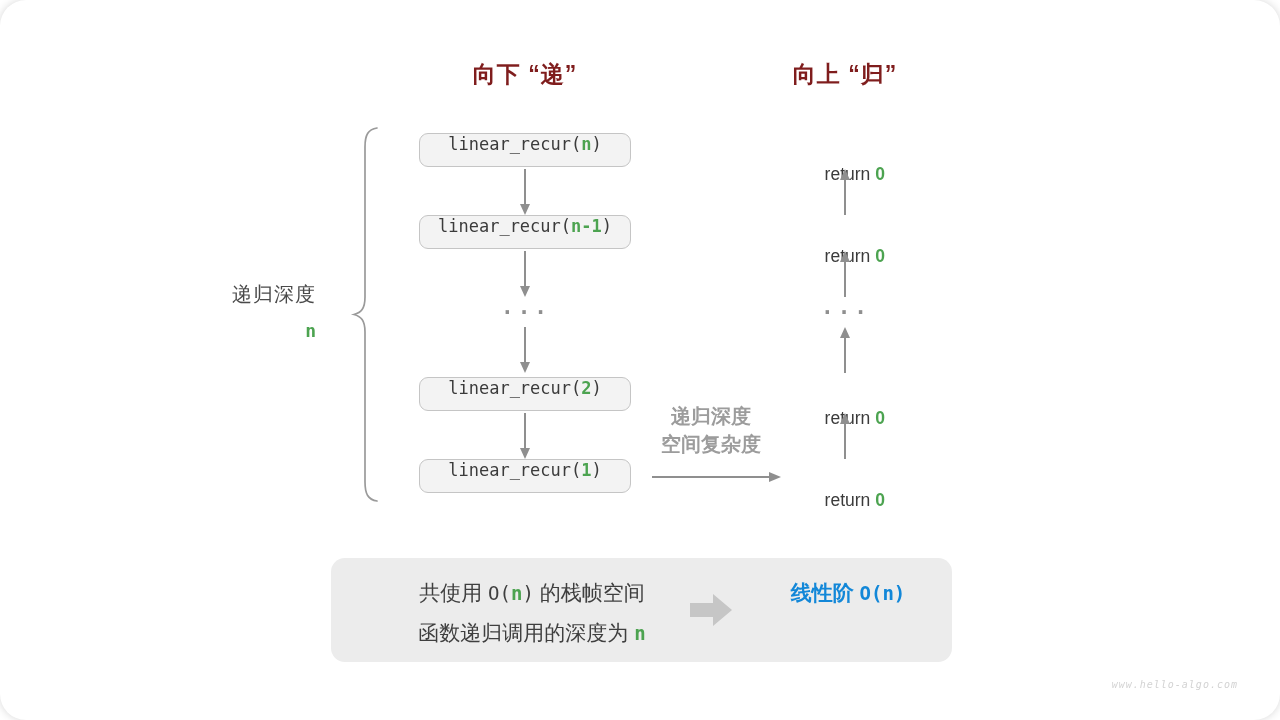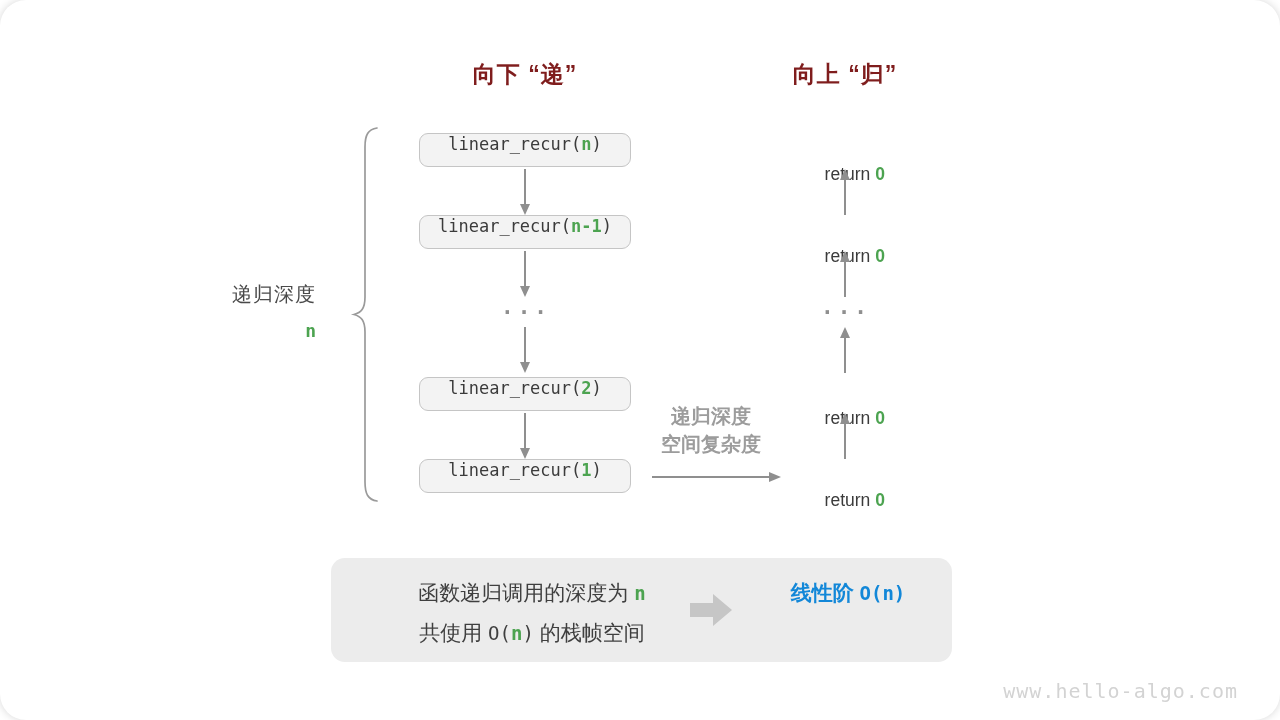--- a/index.html
+++ b/index.html
@@ -68,21 +68,21 @@
     font-family: "DejaVu Sans Mono", "Liberation Mono", monospace;
     font-size: 19px;
   }
   .summary-left span, .summary-right span { white-space: pre; }
   .summary-right { text-align: center; line-height: 39px; white-space: nowrap; }
   .summary-right .title { font-size: 22px; font-weight: bold; color: #383838; }
   .summary-right .blue  { font-size: 21px; font-weight: bold; color: #1287d8; }
 
   .watermark {
     font-family: "DejaVu Sans Mono", "Liberation Mono", monospace;
-    font-size: 20px; color: #d3d3d3; letter-spacing: 1px;
+    font-size: 10px; color: #d3d3d3; letter-spacing: 1px; font-style: italic;
   }
 
   svg { display: block; }
 </style>
 </head>
 <body>
 
 <div class="card">
 
   <div class="abs cx col-header" style="left:525px; top:59px;">向下 “递”</div>
@@ -168,24 +168,24 @@
 
   <svg class="abs" style="left:652px; top:470px;" width="130" height="14">
     <line x1="0" y1="7" x2="118" y2="7" stroke="#8f8f8f" stroke-width="2"></line>
       <polygon points="117,2 117,12 129,7" fill="#8f8f8f"></polygon>
   </svg>
 
   <div class="abs summary-box"></div>
 
   <div class="abs cx summary-left" style="left:532px; top:573px;">
     <div>
-      <span>函数递归调用的深度为 </span><span class="green mono">n</span>
+      <span>共使用 </span><span class="mono">O(</span><span class="green mono">n</span><span class="mono">)</span><span> 的栈帧空间</span>
     </div>
     <div>
-      <span>共使用 </span><span class="mono">O(</span><span class="green mono">n</span><span class="mono">)</span><span> 的栈帧空间</span>
+      <span>函数递归调用的深度为 </span><span class="green mono">n</span>
     </div>
   </div>
 
   <svg class="abs" style="left:690px; top:594px;" width="42" height="32">
     <polygon points="0,9 23,9 23,0 42,16 23,32 23,23 0,23" fill="#c6c6c6"></polygon>
   </svg>
 
   <div class="abs cx summary-right" style="left:848px; top:573px;">
     <div class="blue">
       <span>线性阶 </span><span class="mono" style="font-weight:bold;margin-top:16px;">O(n)</span>

